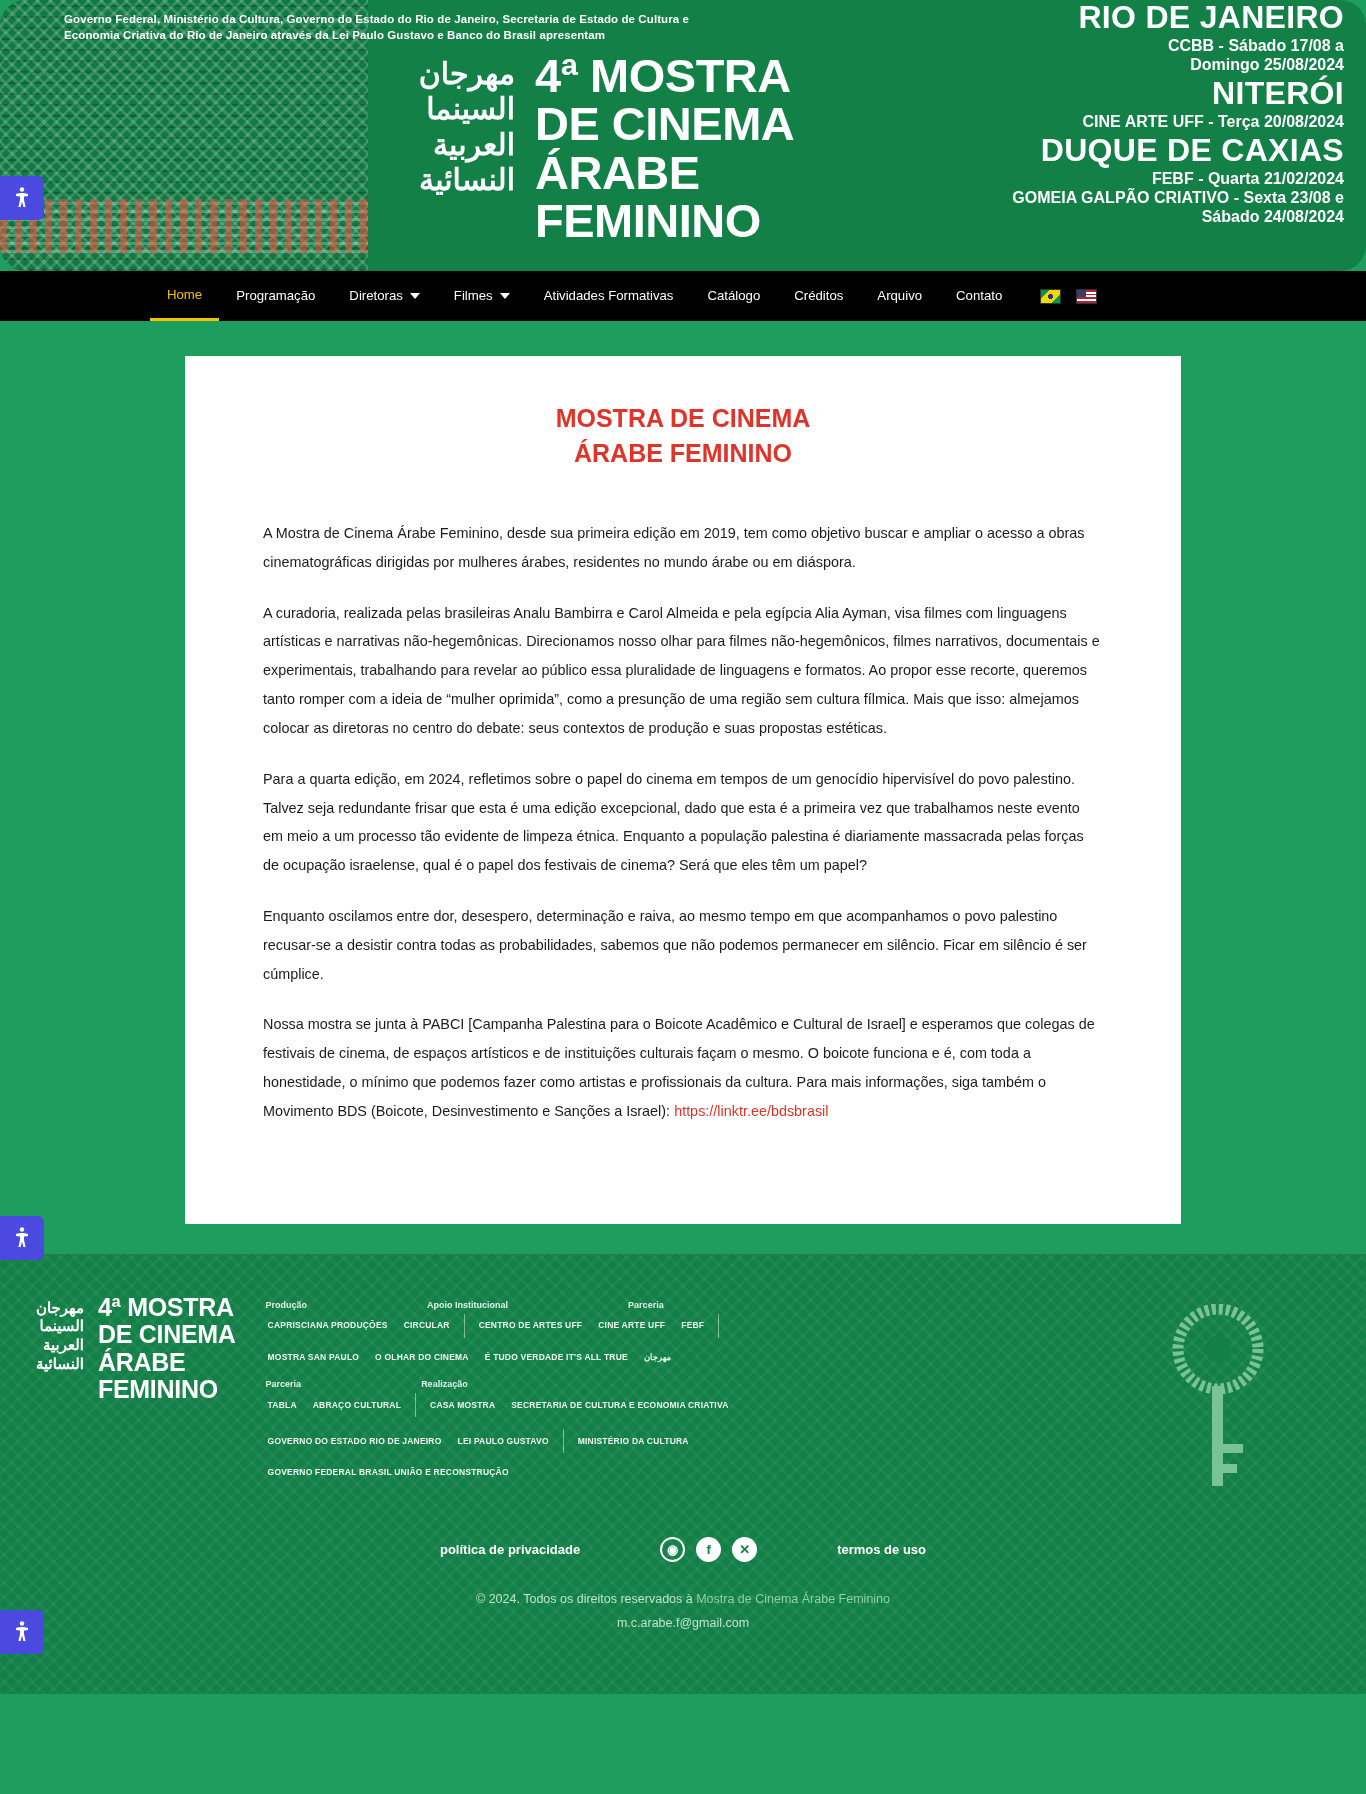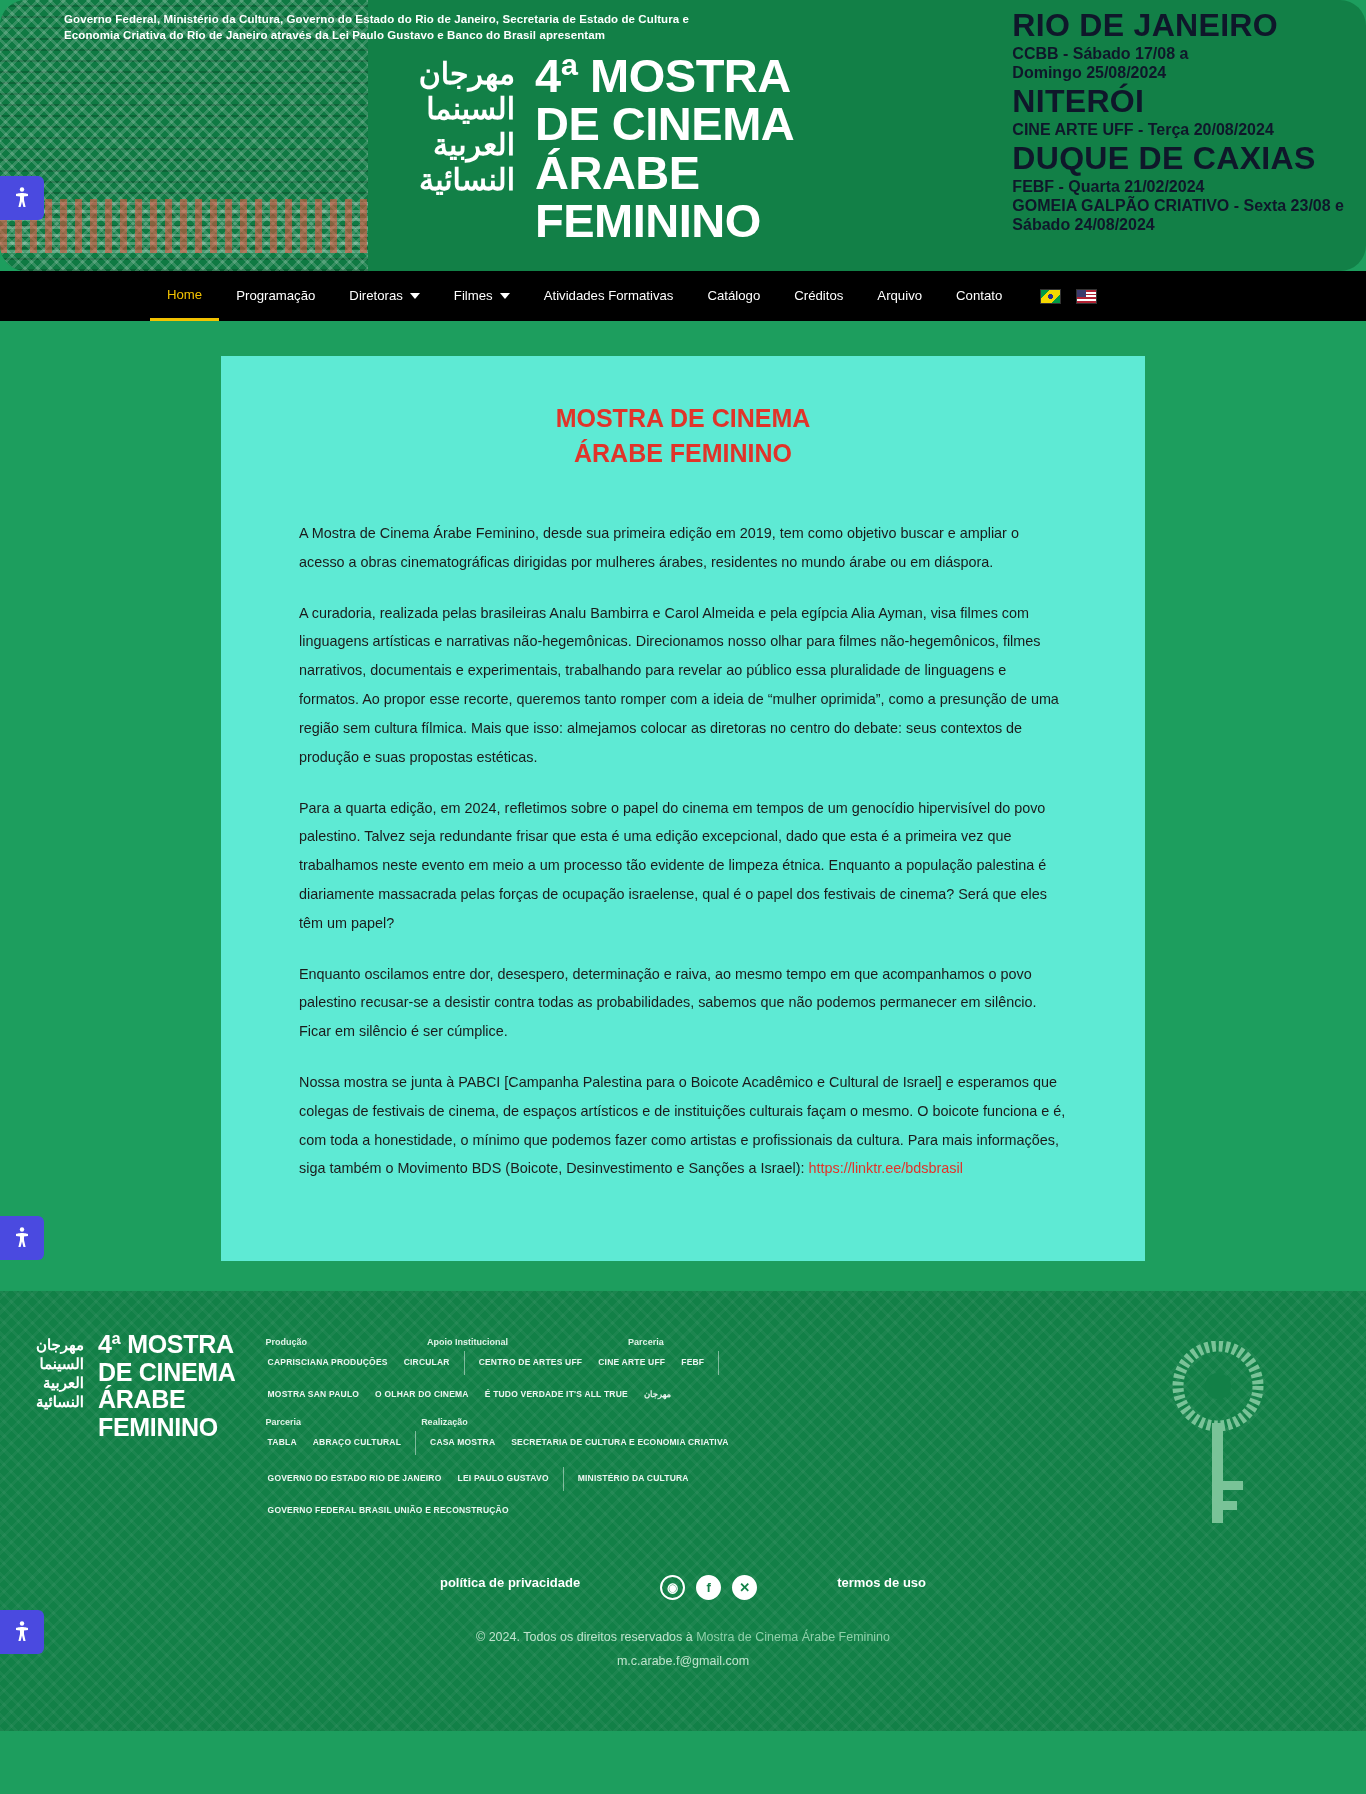--- a/index.html
+++ b/index.html
@@ -67,23 +67,23 @@
   }
   .title-pt {
     color: #fff;
     font-size: 47px;
     font-weight: bold;
     line-height: 1.03;
     letter-spacing: -.5px;
   }
   .cities {
     position: absolute;
-    right: 22px; top: 8px;
-    text-align: left;
-    color: #0f172a;
+    right: 22px; top: 0;
+    text-align: right;
+    color: #ffffff;
     z-index: 3;
   }
   .city-name { font-size: 32px; font-weight: bold; line-height: 1.12; letter-spacing: .3px; }
   .city-info { font-size: 16px; font-weight: bold; line-height: 1.2; }
   .city-block { margin-bottom: 2px; }
 
   
   .navbar {
     background: #000;
     height: 50px;
@@ -127,24 +127,24 @@
       linear-gradient(#b22234 0 14%, #fff 14% 28%, #b22234 28% 42%, #fff 42% 56%, #b22234 56% 70%, #fff 70% 84%, #b22234 84% 100%);
     position: relative;
   }
   .flag-us:after {
     content:""; position:absolute; left:0; top:0; width:45%; height:56%; background:#3c3b6e;
   }
 
   
   .page-body { background: #1d9e5e; padding: 35px 0 0 0; }
   .content-card {
-    width: 924px;
+    width: 996px;
     margin: 0 auto;
-    background: #5eead4;
-    padding: 45px 40px 56px 40px;
+    background: #ffffff;
+    padding: 45px 40px 76px 40px;
     min-height: 790px;
   }
   .card-title {
     text-align: center;
     color: #e0342a;
     font-size: 25px;
     font-weight: bold;
     line-height: 1.4;
     margin-bottom: 48px;
   }
@@ -198,21 +198,21 @@
   .logo-sep { width: 1px; height: 24px; background: rgba(255,255,255,.45); }
   .logos-group-head { display:flex; gap: 120px; }
   .key-art {
     position: absolute;
     right: 78px; top: 50px;
     width: 140px; height: 200px;
     opacity: .95;
   }
   .footer-links {
     display: flex;
-    align-items: flex-start;
+    align-items: center;
     justify-content: center;
     gap: 80px;
     margin-top: 42px;
     color: #fff;
   }
   .footer-link { color: #fff; font-size: 13px; font-weight: bold; cursor: pointer; }
   .social { display: flex; gap: 11px; align-items: center; }
   .social-icon {
     width: 25px; height: 25px; border-radius: 50%;
     border: 2px solid #fff;

